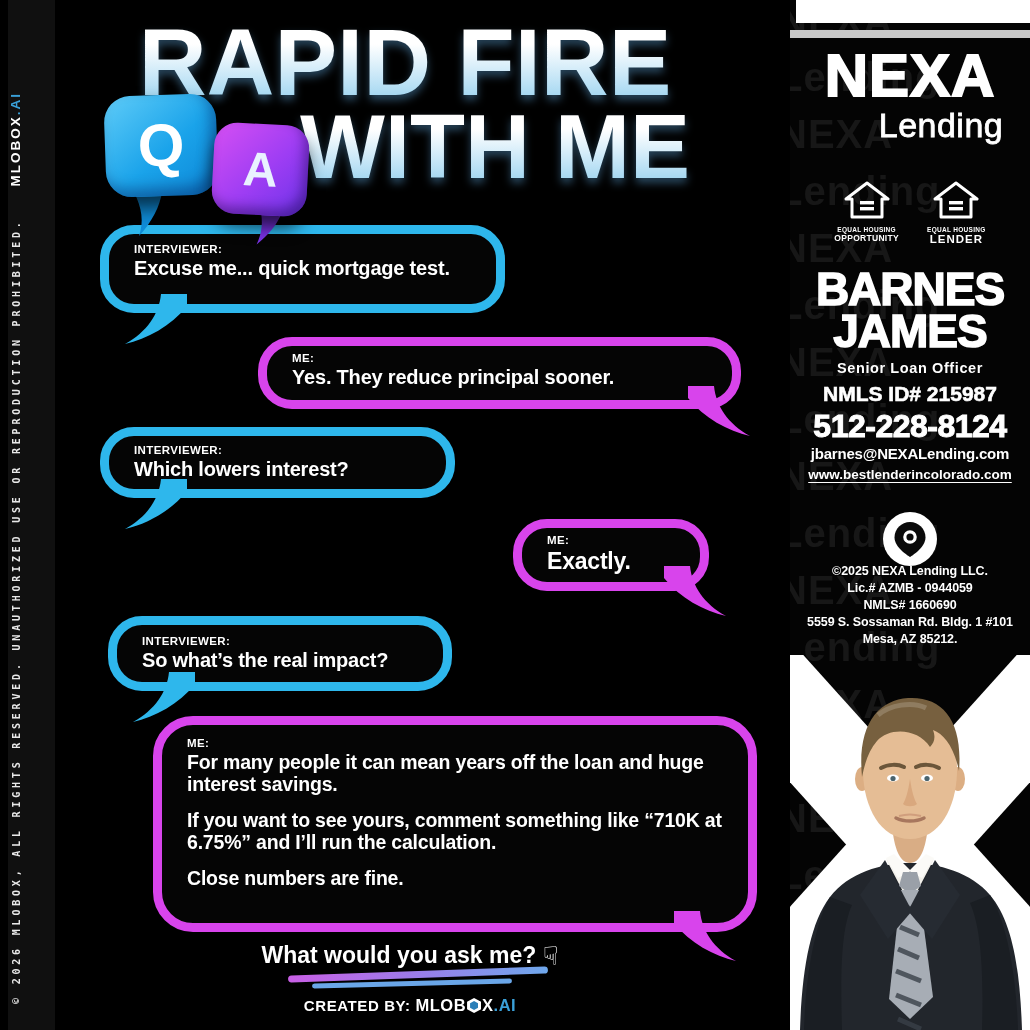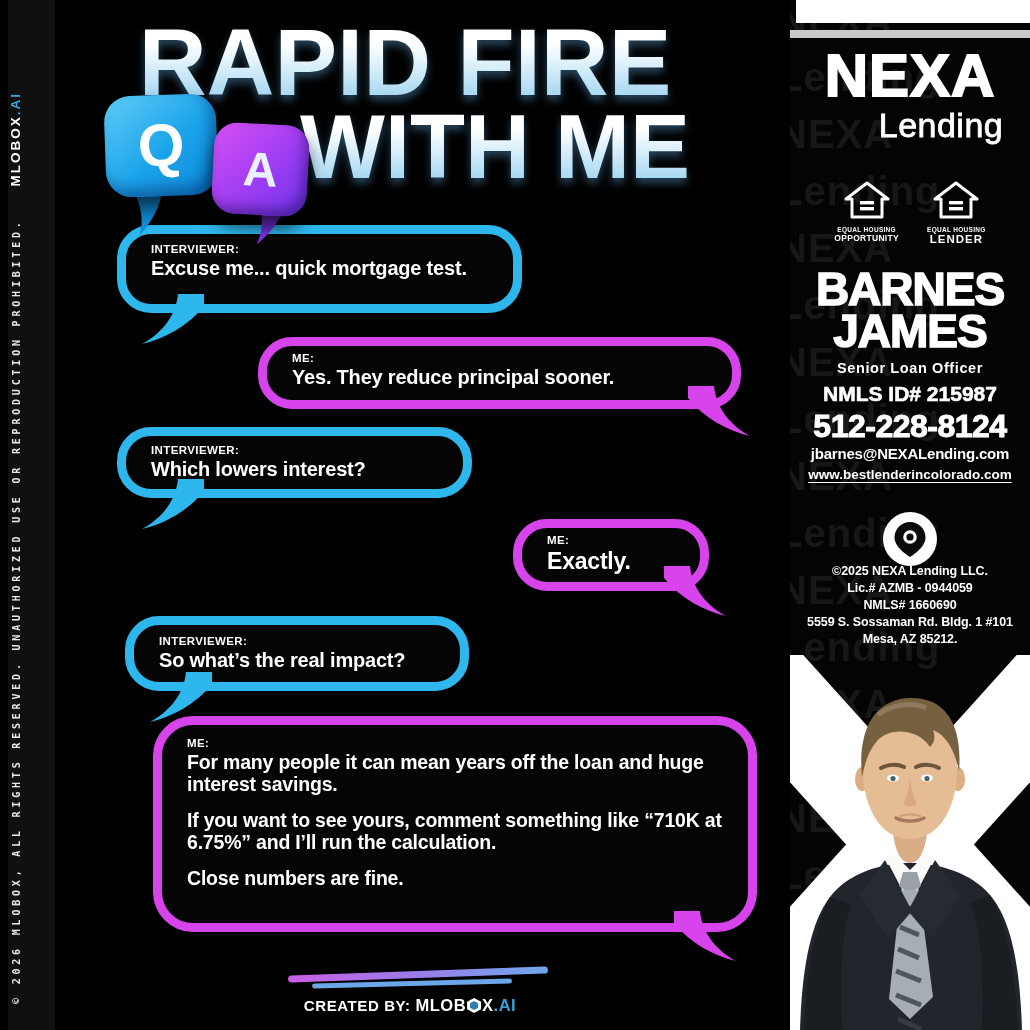--- a/index.html
+++ b/index.html
@@ -34,21 +34,21 @@
   .qa-q-tail{position:absolute;left:30px;top:108px;z-index:2;}
   .qa-a{position:absolute;left:113px;top:40px;width:95px;height:91px;border-radius:23px;
         background:linear-gradient(135deg,#d64ff3 0%,#9d3df3 55%,#6c33e8 100%);
         transform:rotate(3deg);display:flex;align-items:center;justify-content:center;
         font-size:48px;font-weight:700;color:#e9f1ff;z-index:3;
         box-shadow:inset -5px -7px 12px rgba(20,0,60,.4),0 12px 16px rgba(0,0,0,.65);}
   .qa-a-tail{position:absolute;left:152px;top:126px;z-index:1;transform:rotate(12deg);}
 
   
   .bubble{position:absolute;background:#050505;border-radius:34px;padding:8px 25px;z-index:2;}
-  .b-cyan{border:9px solid #2eb7ec;margin-left:17px;}
+  .b-cyan{border:9px solid #2eb7ec;}
   .b-mag{border:9px solid #d844ec;}
   .speaker{font-size:11.5px;font-weight:700;letter-spacing:.4px;color:#fff;margin-bottom:2px;}
   .msg{font-size:20px;font-weight:700;line-height:1.15;letter-spacing:-0.2px;color:#fff;}
   .tail{position:absolute;}
   .tl{left:14px;bottom:-42px;}
   .tr{right:14px;bottom:-42px;transform:scaleX(-1);}
 
   .bub1{left:100px;top:225px;width:405px;height:88px;padding-top:9px;}
   .bub2{left:258px;top:337px;width:483px;height:72px;padding-top:6px;}
   .bub2 .tr{right:-20px;bottom:-38px;}
@@ -175,20 +175,24 @@
   <div class="bubble b-mag bub6">
     <svg class="tail tr" width="72" height="52" viewBox="0 0 72 52">
         <path d="M64 0 L64 12 C48 32 24 45 2 50 C24 38 36 20 38 0 Z" fill="#d844ec"></path>
       </svg>
     <div class="speaker">ME:</div>
     <div class="msg">For many people it can mean years off the loan and huge interest savings.</div>
     <div class="msg">If you want to see yours, comment something like “710K at 6.75%” and I’ll run the calculation.</div>
     <div class="msg">Close numbers are fine.</div>
   </div>
 
+  <div class="ask">
+    <span>What would you ask me?</span>
+    <span class="emoji">☟</span>
+  </div>
   <div class="swoosh1"></div>
   <div class="swoosh2"></div>
   <div class="createdby">
     <span>CREATED BY:</span>
     <span class="cb-brand"><span>MLOB</span><span class="hex"></span><span>X</span><span class="ai-blue">.AI</span></span>
   </div>
 
   <div class="sidebar">
     <div class="watermark">NEXA Lending  NEXA Lending  NEXA Lending  NEXA Lending  NEXA Lending  NEXA Lending  NEXA Lending  NEXA Lending  NEXA Lending  NEXA Lending  NEXA Lending  NEXA Lending  NEXA Lending  NEXA Lending  NEXA Lending  NEXA Lending  NEXA Lending  NEXA Lending  NEXA Lending  NEXA Lending  NEXA Lending  NEXA Lending  NEXA Lending  NEXA Lending  NEXA Lending  NEXA Lending  NEXA Lending  NEXA Lending  NEXA Lending  NEXA Lending  NEXA Lending  NEXA Lending  NEXA Lending  NEXA Lending  NEXA Lending  NEXA Lending  NEXA Lending  NEXA Lending  NEXA Lending  NEXA Lending  NEXA Lending  NEXA Lending  NEXA Lending  NEXA Lending  NEXA Lending  NEXA Lending  NEXA Lending  NEXA Lending  NEXA Lending  NEXA Lending  NEXA Lending  NEXA Lending  NEXA Lending  NEXA Lending  NEXA Lending  NEXA Lending  NEXA Lending  NEXA Lending  NEXA Lending  NEXA Lending  NEXA Lending  NEXA Lending  NEXA Lending  NEXA Lending  NEXA Lending  NEXA Lending  NEXA Lending  NEXA Lending  NEXA Lending  NEXA Lending  </div>
     <div class="topwhite"></div>

